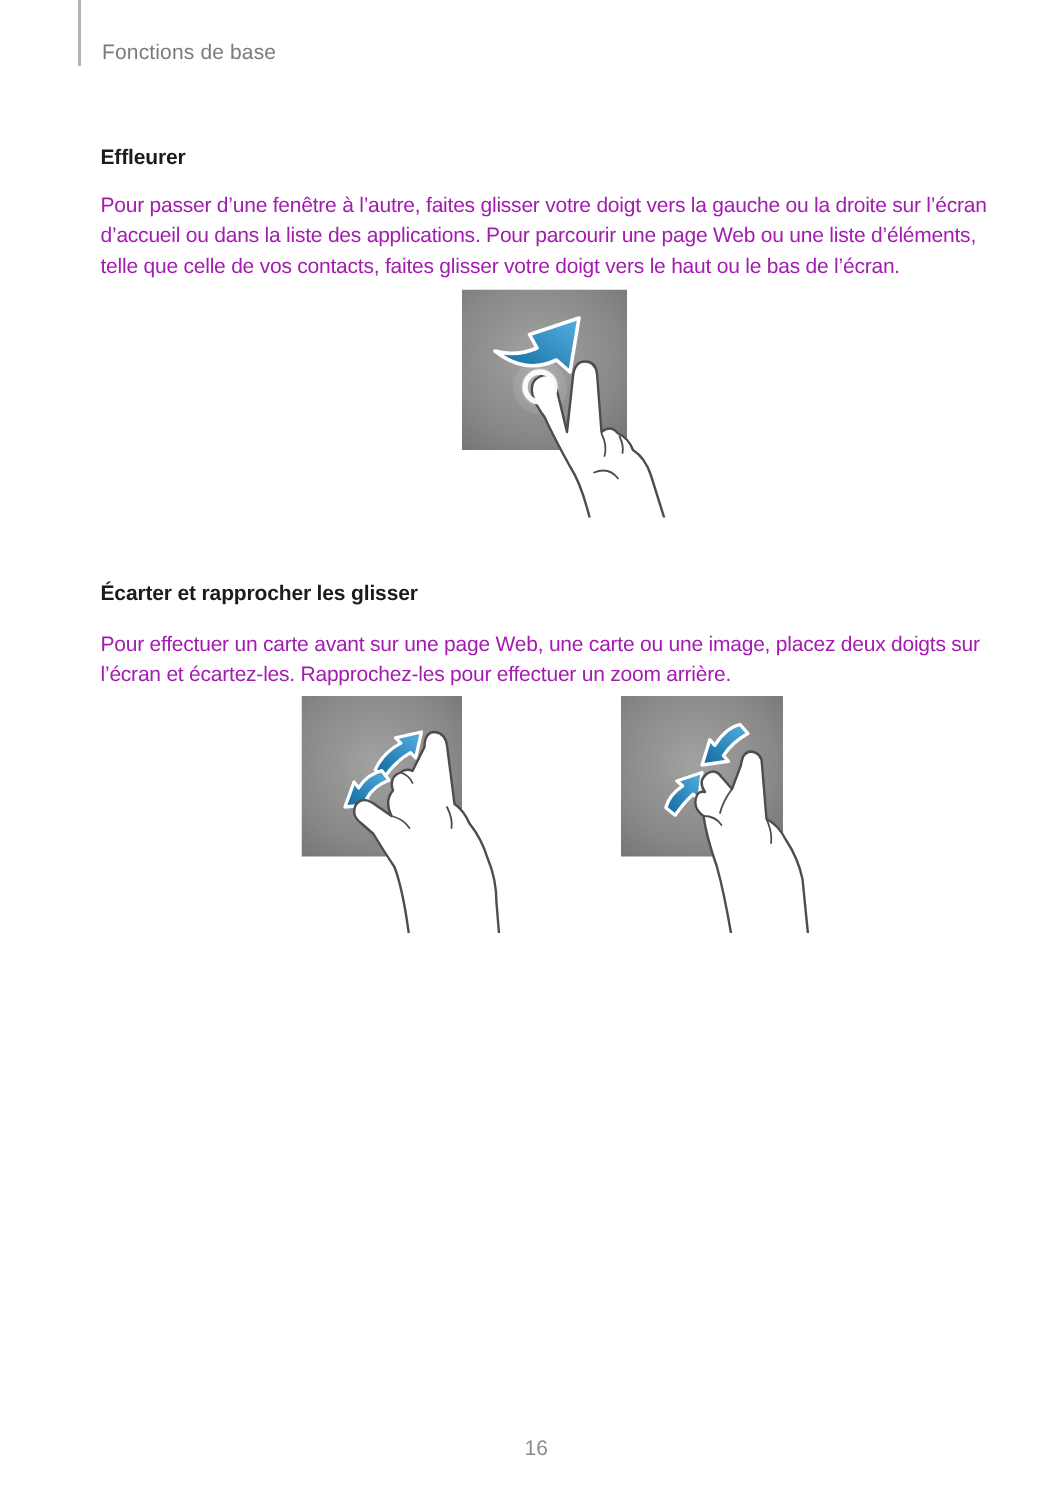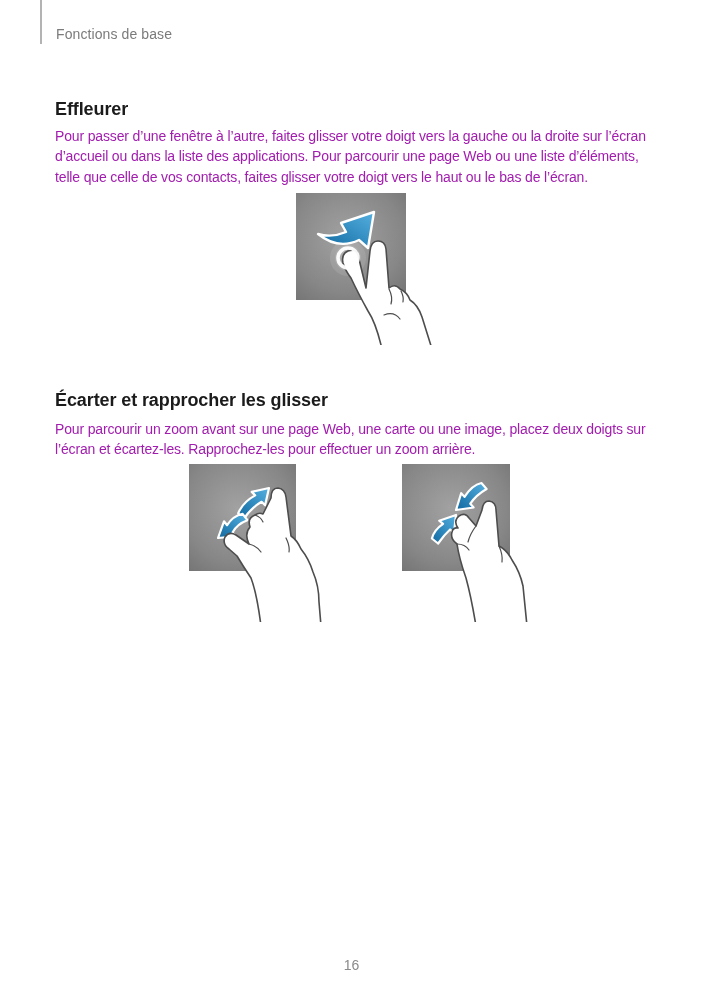--- a/index.html
+++ b/index.html
@@ -4,34 +4,34 @@
 <style>
   html, body { margin: 0; padding: 0; }
   body {
     width: 703px; height: 994px;
     background: #ffffff;
     font-family: "Liberation Sans", "DejaVu Sans", sans-serif;
     color: #1d1d1d;
     position: relative;
     overflow: hidden;
   }
-  .page { position: absolute; inset: 0; }
+  .page { position: absolute; inset: 0; margin-left: 12px; }
 
   .head-rule {
     position: absolute; left: 40px; top: 0; width: 2px; height: 44px;
     background: #b3b3b3;
   }
   .running-title {
     position: absolute; left: 56px; top: 26px;
     font-size: 14px; color: #7b7b7b; letter-spacing: 0.1px;
   }
 
   .section-heading {
     position: absolute; left: 55px;
-    font-size: 18px; font-weight: 700; color: #1b1b1b;
+    font-size: 14px; font-weight: 700; color: #1b1b1b;
     letter-spacing: -0.1px;
   }
   #heading-1 { top: 84px; }
   #heading-2 { top: 375px; }
 
   .body-text {
     position: absolute; left: 55px; width: 598px;
     font-size: 14px; line-height: 20.3px; color: #a21caf;
     letter-spacing: -0.15px;
   }
@@ -77,21 +77,21 @@
       <circle cx="52" cy="65" r="18" fill="#ffffff" opacity="0.10"></circle>
       <circle cx="52" cy="65" r="13" fill="#ffffff" opacity="0.12"></circle>
       <path d="M 22,41 Q 36,45 50,39 L 45,30 L 78,19 L 72,55 L 63,47 Q 42,57 22,41 Z" fill="url(#bl1)" stroke="#ffffff" stroke-width="2.4" stroke-linejoin="round"></path>
       <path d="M 47,70 Q 45,61 52,58 Q 60,55 62,62 L 70,95 L 74,58 Q 75,48 82,48 Q 89,48 90,56 L 93,95 Q 99,90 104,96 Q 111,99 114,107 Q 122,112 126,124 L 136,156 L 86,156 Q 80,130 72,118 Q 62,100 55,85 Q 49,77 47,70 Z" fill="#ffffff" stroke="#4d4d4d" stroke-width="1.6" stroke-linejoin="round"></path>
       <path d="M 93,96 q 4,8 2,15 M 105,98 q 3,6 2,11 M 88,122 q 10,-4 16,4" fill="none" stroke="#4d4d4d" stroke-width="1.2" stroke-linecap="round"></path>
       <circle cx="52" cy="65" r="10" fill="none" stroke="#ffffff" stroke-width="3.6" opacity="0.95"></circle>
     </svg>
   </div>
 
   <h2 class="section-heading" id="heading-2">Écarter et rapprocher les glisser</h2>
-  <p class="body-text" id="para-2">Pour parcourir un zoom avant sur une page Web, une carte ou une image, placez deux doigts sur l’écran et écartez-les. Rapprochez-les pour effectuer un zoom arrière.</p>
+  <p class="body-text" id="para-2">Pour effectuer un carte avant sur une page Web, une carte ou une image, placez deux doigts sur l’écran et écartez-les. Rapprochez-les pour effectuer un zoom arrière.</p>
 
   <div class="figure" id="figure-spread">
     <svg viewBox="0 0 148 158">
       <defs>
         <radialGradient id="sq2" cx="46%" cy="42%" r="78%">
           <stop offset="0" stop-color="#a2a2a2"></stop>
           <stop offset="0.65" stop-color="#878787"></stop>
           <stop offset="1" stop-color="#727272"></stop>
         </radialGradient>
         <linearGradient id="bl2" x1="0" y1="1" x2="1" y2="0">

